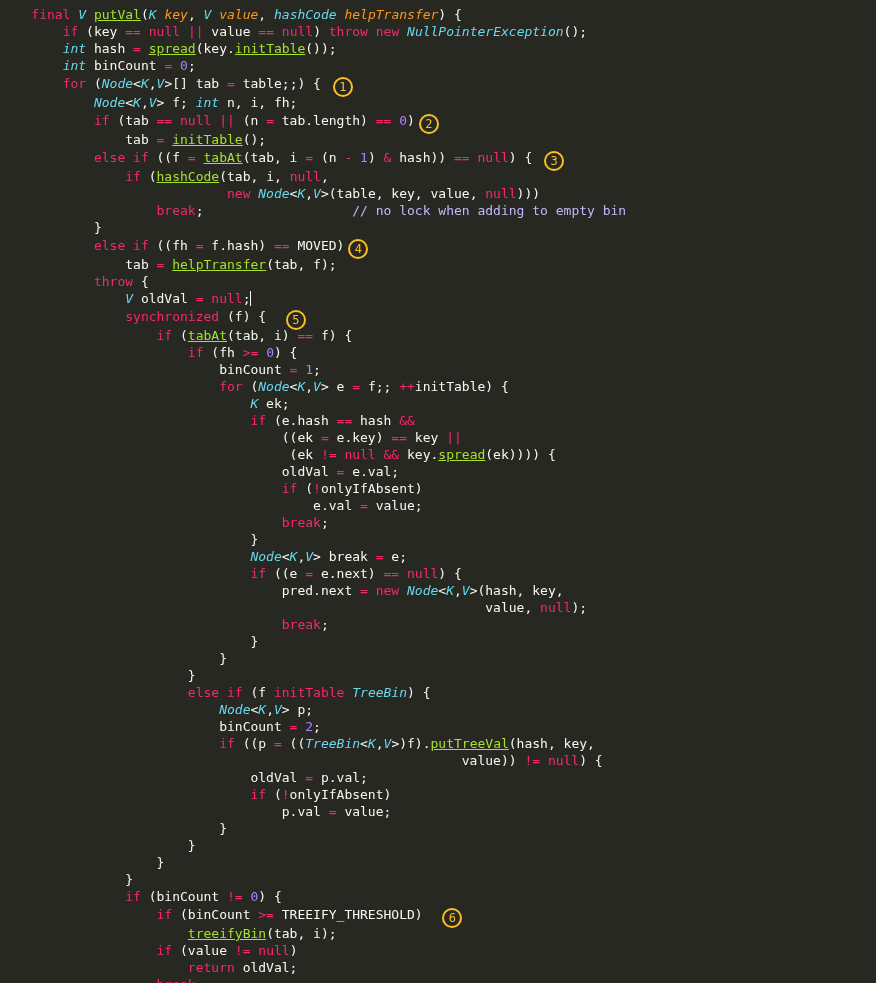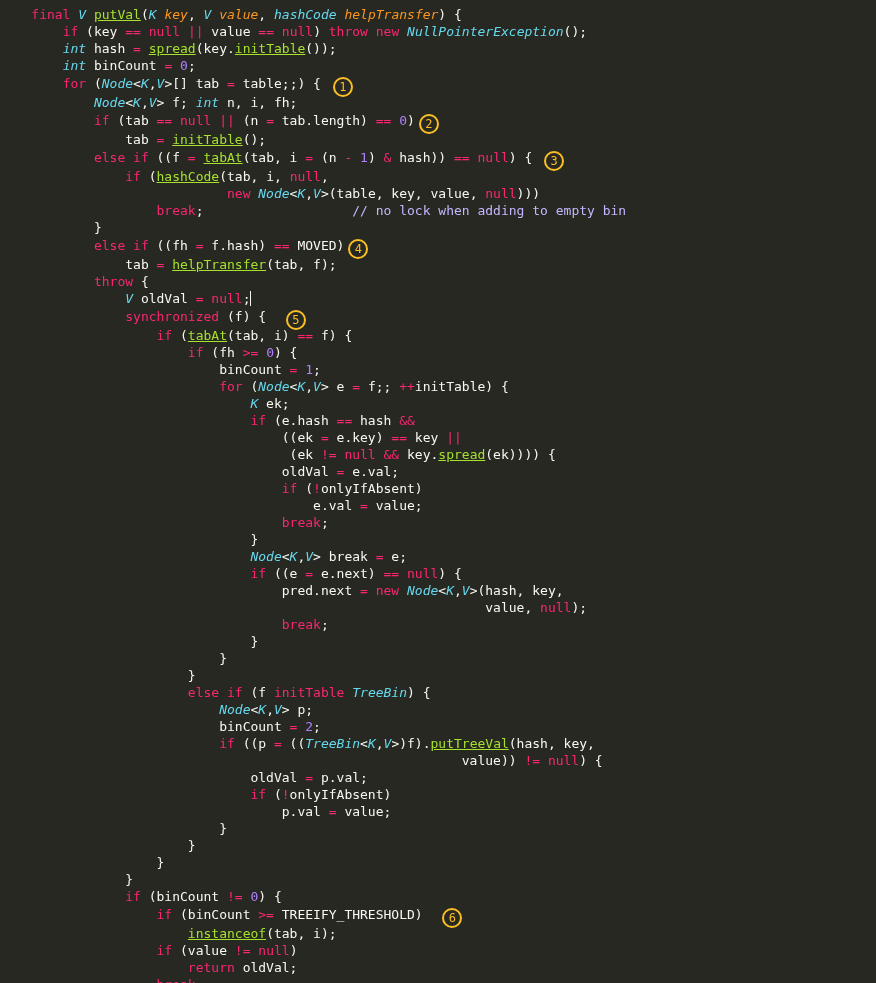--- a/index.html
+++ b/index.html
@@ -92,17 +92,17 @@
                                                            <span class="p">value)) </span><span class="k">!=</span> <span class="k">null</span><span class="p">) {</span>
                                 <span class="p">oldVal </span><span class="k">=</span><span class="p"> p.val;</span>
                                 <span class="k">if</span><span class="p"> (</span><span class="k">!</span><span class="p">onlyIfAbsent)</span>
                                     <span class="p">p.val </span><span class="k">=</span><span class="p"> value;</span>
                             <span class="p">}</span>
                         <span class="p">}</span>
                     <span class="p">}</span>
                 <span class="p">}</span>
                 <span class="k">if</span><span class="p"> (binCount </span><span class="k">!=</span> <span class="n">0</span><span class="p">) {</span>
                     <span class="k">if</span><span class="p"> (binCount </span><span class="k">&gt;=</span><span class="p"> TREEIFY_THRESHOLD)</span>  <span class="badge">6</span>
-                        <span class="fn">instanceof</span><span class="p">(tab, i);</span>
+                        <span class="fn">treeifyBin</span><span class="p">(tab, i);</span>
                     <span class="k">if</span><span class="p"> (value </span><span class="k">!=</span> <span class="k">null</span><span class="p">)</span>
                         <span class="k">return</span><span class="p"> oldVal;</span>
                     <span class="k">break</span><span class="p">;</span>
                 </pre>
 
 </body></html>

